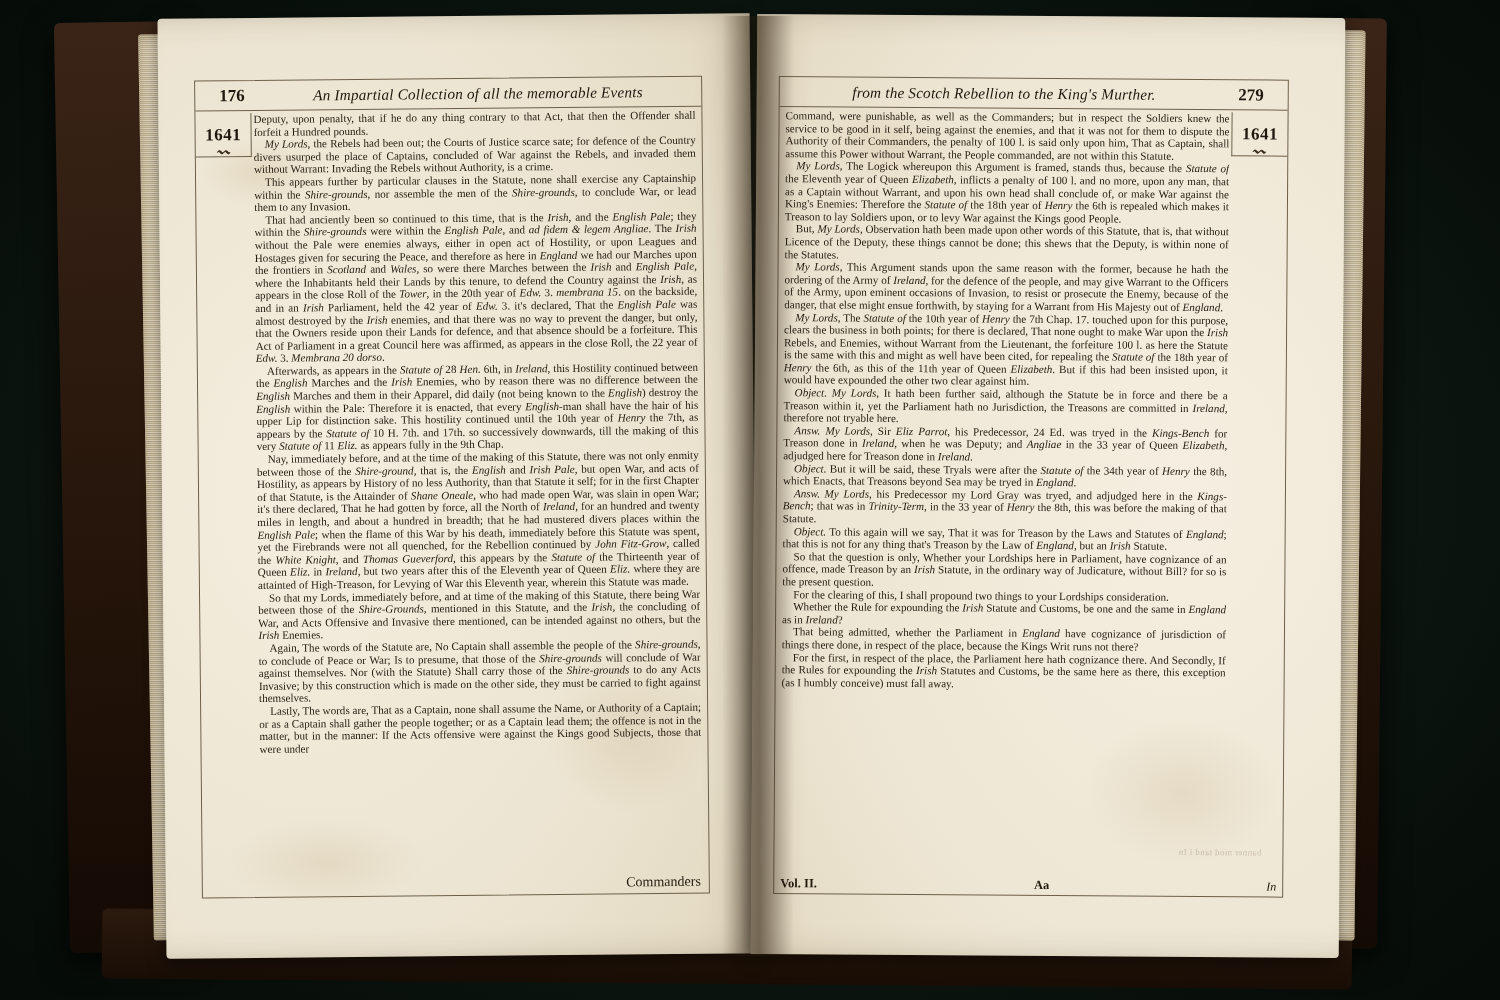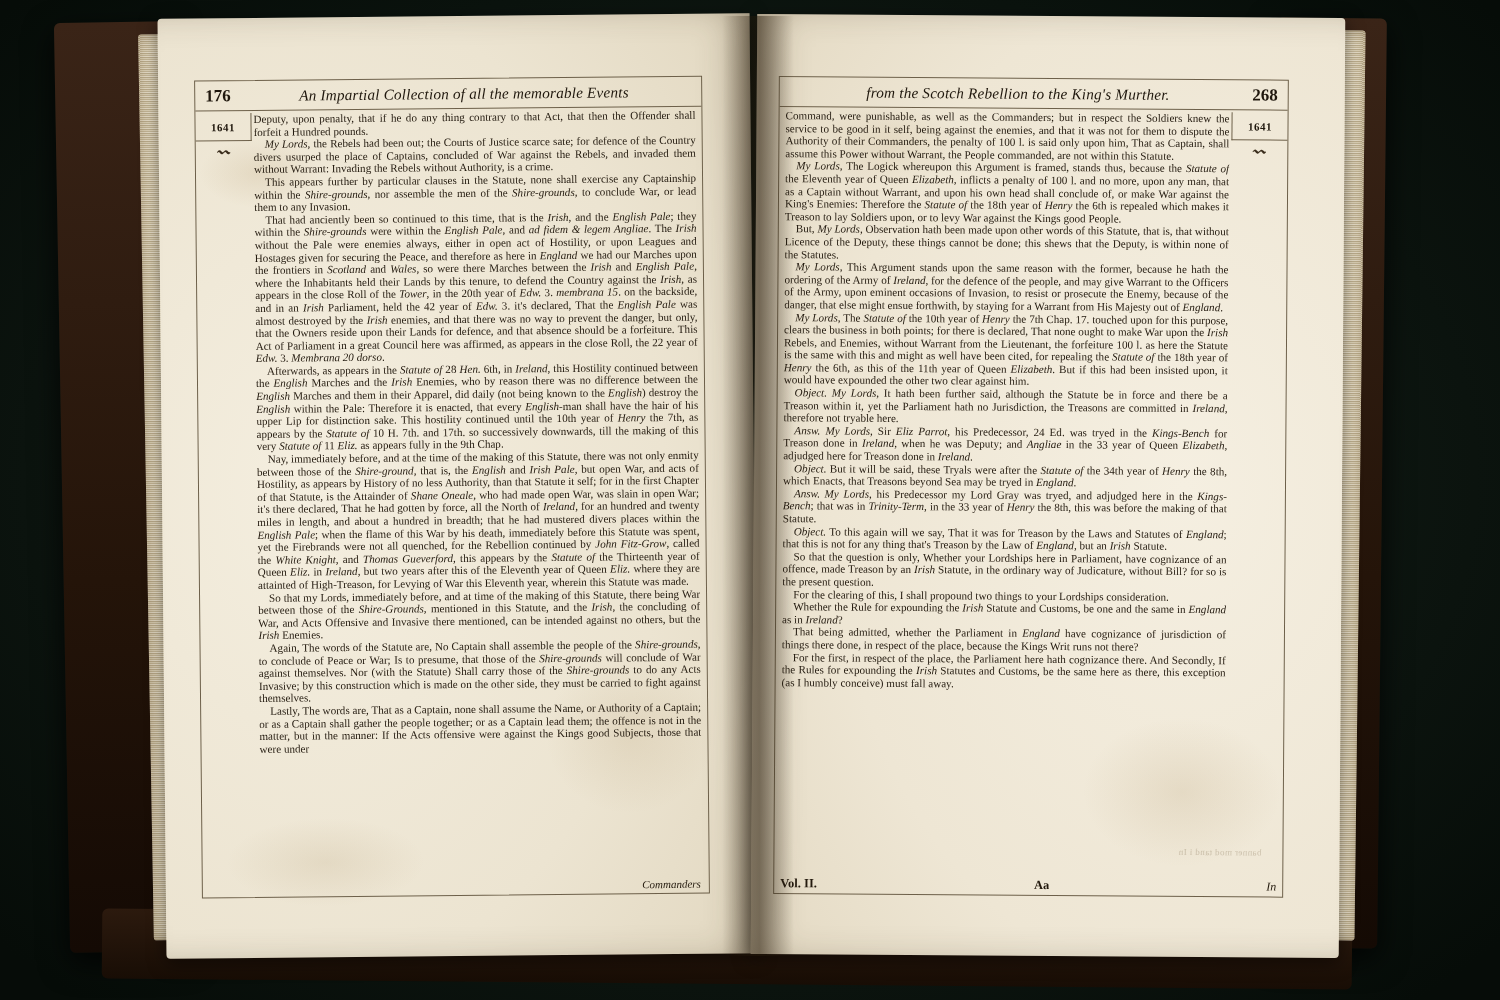--- a/index.html
+++ b/index.html
@@ -107,32 +107,32 @@
   }
   .rh-title {
     flex: 1; text-align: center;
     font-style: italic;
     letter-spacing: .2px;
     font-size: 15.2px;
   }
   .folio {
     font-style: normal; font-weight: bold;
     font-size: 17px;
-    padding: 0 10px;
+    padding: 0 24px;
     font-family: "Liberation Serif", serif;
   }
 
   .yearbox {
     position: absolute;
     top: 32px;
     width: 56px;
     border-bottom: 1px solid #6d604a;
     border-right: 1px solid #6d604a;
-    height: 28px;
-    font-size: 11px; font-weight: bold;
+    height: 44px;
+    font-size: 17px; font-weight: bold;
     display: flex; align-items: center; justify-content: center;
     letter-spacing: .5px;
     color: #20180e;
     text-align: center;
   }
   #frame-left .yearbox { left: 0; border-right: 1px solid #6d604a; border-left: 0; }
   #frame-right .yearbox { right: 0; border-right: 0; border-left: 1px solid #6d604a; }
 
   .squiggle {
     position: absolute; top: 64px; width: 52px; height: 14px;
@@ -161,21 +161,21 @@
   .footline {
     position: absolute; left: 6px; right: 6px; bottom: 2px;
     display: flex; justify-content: space-between; align-items: flex-end;
     font-size: 12px; color: #241a0e;
   }
   .footline .sig { font-weight: bold; font-size: 12.5px; }
   .footline .cw { font-style: italic; }
 
   .catchword {
     position: absolute; right: 8px; bottom: 3px;
-    font-size: 11px; font-style: italic; color: #241a0e;
+    font-size: 14px; color: #241a0e;
   }
 
   
   .ghost {
     position: absolute;
     font-size: 9px; color: rgba(120,100,70,.30);
     letter-spacing: .4px;
     transform: scaleX(-1);
     pointer-events: none;
   }
@@ -234,21 +234,21 @@
       <div class="fox" style="left:60px;top:90px;width:150px;height:80px;background:radial-gradient(ellipse,rgba(170,140,90,.13),rgba(170,140,90,0) 70%)"></div>
       <div class="fox" style="left:330px;top:700px;width:200px;height:150px;background:radial-gradient(ellipse,rgba(160,130,80,.15),rgba(160,130,80,0) 70%)"></div>
 
       <div class="ghost" style="left:320px;top:830px;width:190px;">banner mod tand i In</div>
 
       <div class="frame" id="frame-right">
 
         <div class="running-head">
           <span style="width:14px"></span>
           <span class="rh-title">from the Scotch Rebellion to the King's Murther.</span>
-          <span class="folio">268</span>
+          <span class="folio">279</span>
         </div>
 
         <div class="yearbox">1641</div>
         <div class="squiggle">〰</div>
 
         <div class="col" id="col-right">
             <p class="noind">Command, were punishable, as well as the Commanders; but in respect the Soldiers knew the service to be good in it self, being against the enemies, and that it was not for them to dispute the Authority of their Commanders, the penalty of 100 l. is said only upon him, That as Captain, shall assume this Power without Warrant, the People commanded, are not within this Statute.</p>
             <p><i>My Lords</i>, The Logick whereupon this Argument is framed, stands thus, because the <i>Statute of</i> the Eleventh year of Queen <i>Elizabeth</i>, inflicts a penalty of 100 l. and no more, upon any man, that as a Captain without Warrant, and upon his own head shall conclude of, or make War against the King's Enemies: Therefore the <i>Statute of</i> the 18th year of <i>Henry</i> the 6th is repealed which makes it Treason to lay Soldiers upon, or to levy War against the Kings good People.</p>
             <p>But, <i>My Lords</i>, Observation hath been made upon other words of this Statute, that is, that without Licence of the Deputy, these things cannot be done; this shews that the Deputy, is within none of the Statutes.</p>
             <p><i>My Lords</i>, This Argument stands upon the same reason with the former, because he hath the ordering of the Army of <i>Ireland</i>, for the defence of the people, and may give Warrant to the Officers of the Army, upon eminent occasions of Invasion, to resist or prosecute the Enemy, because of the danger, that else might ensue forthwith, by staying for a Warrant from His Majesty out of <i>England</i>.</p>

